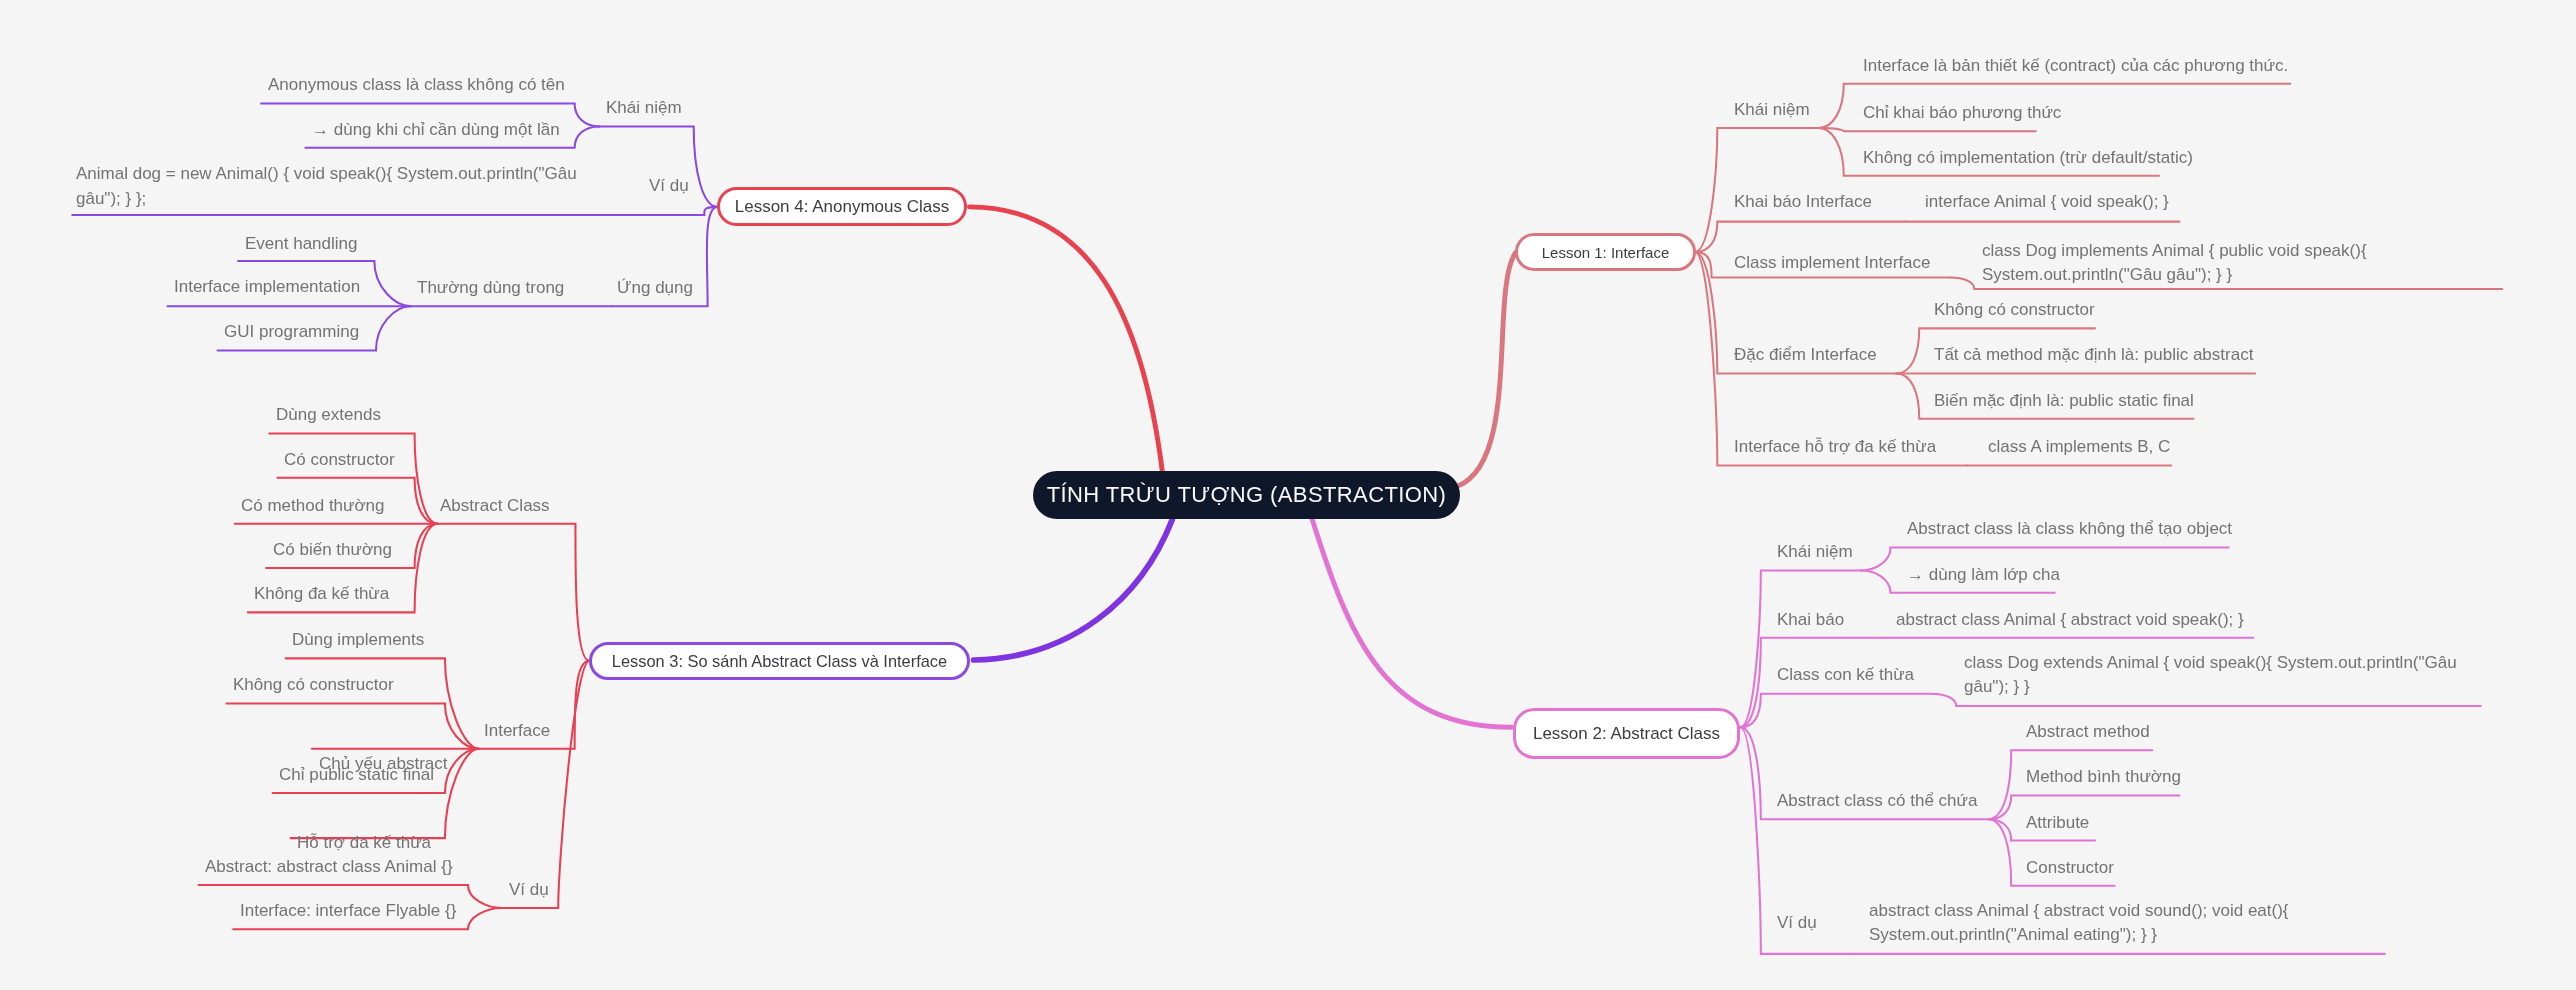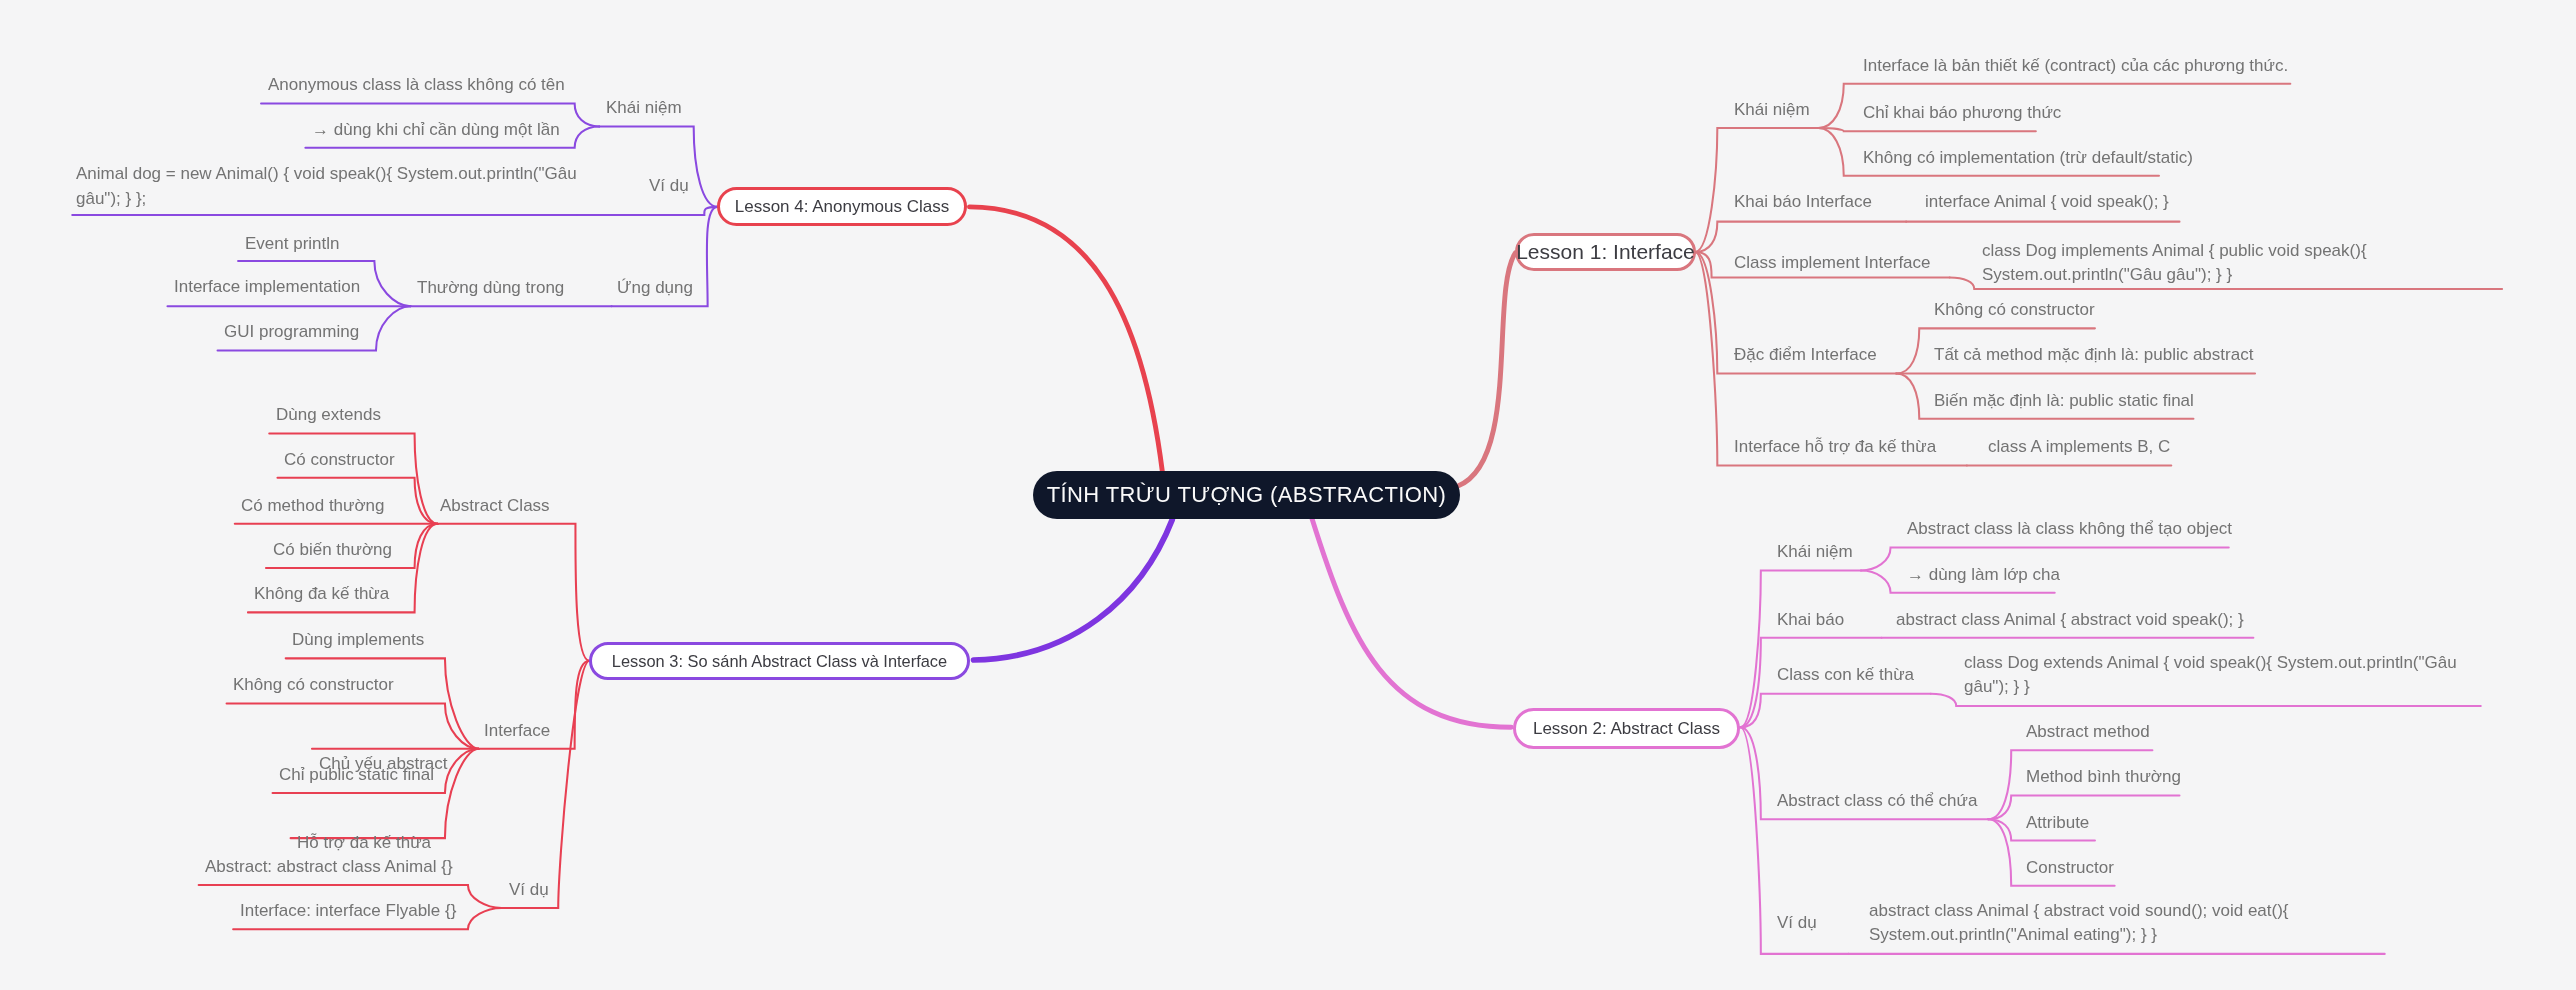--- a/index.html
+++ b/index.html
@@ -162,27 +162,27 @@
     <div class="node" style="left: 205px; top: 867px;">Abstract: abstract class Animal {}</div>
     <div class="node" style="left: 240px; top: 911px;">Interface: interface Flyable {}</div>
     <div class="node" style="left: 606px; top: 108px;">Khái niệm</div>
     <div class="node" style="left: 268px; top: 85px;">Anonymous class là class không có tên</div>
     <div class="node" style="left: 312px; top: 130px;">→ dùng khi chỉ cần dùng một lần</div>
     <div class="node" style="left: 649px; top: 186px;">Ví dụ</div>
     <div class="node" style="left: 76px; top: 174px;">Animal dog = new Animal() { void speak(){ System.out.println("Gâu</div>
     <div class="node" style="left: 76px; top: 199px;">gâu"); } };</div>
     <div class="node" style="left: 617px; top: 288px;">Ứng dụng</div>
     <div class="node" style="left: 417px; top: 288px;">Thường dùng trong</div>
-    <div class="node" style="left: 245px; top: 244px;">Event println</div>
+    <div class="node" style="left: 245px; top: 244px;">Event handling</div>
     <div class="node" style="left: 174px; top: 287px;">Interface implementation</div>
     <div class="node" style="left: 224px; top: 332px;">GUI programming</div>
-    <div class="pill" style="left: 1515px; top: 233px; width: 181px; height: 38px; border-color: rgb(217, 118, 126); font-size: 21px;">
+    <div class="pill" style="left: 1515px; top: 233px; width: 181px; height: 38px; border-color: rgb(217, 118, 126); font-size: 15px;">
       <span>Lesson 1: Interface</span>
     </div>
-    <div class="pill" style="left: 1513px; top: 708px; width: 227px; height: 41px; border-color: rgb(226, 115, 210); font-size: 17px;">
+    <div class="pill" style="left: 1513px; top: 708px; width: 227px; height: 51px; border-color: rgb(226, 115, 210); font-size: 17px;">
       <span>Lesson 2: Abstract Class</span>
     </div>
     <div class="pill" style="left: 589px; top: 642px; width: 381px; height: 38px; border-color: rgb(138, 73, 224); font-size: 16.4px;">
       <span>Lesson 3: So sánh Abstract Class và Interface</span>
     </div>
     <div class="pill" style="left: 717px; top: 187px; width: 250px; height: 39px; border-color: rgb(232, 66, 78); font-size: 17px;">
       <span>Lesson 4: Anonymous Class</span>
     </div>
   </div>
 

